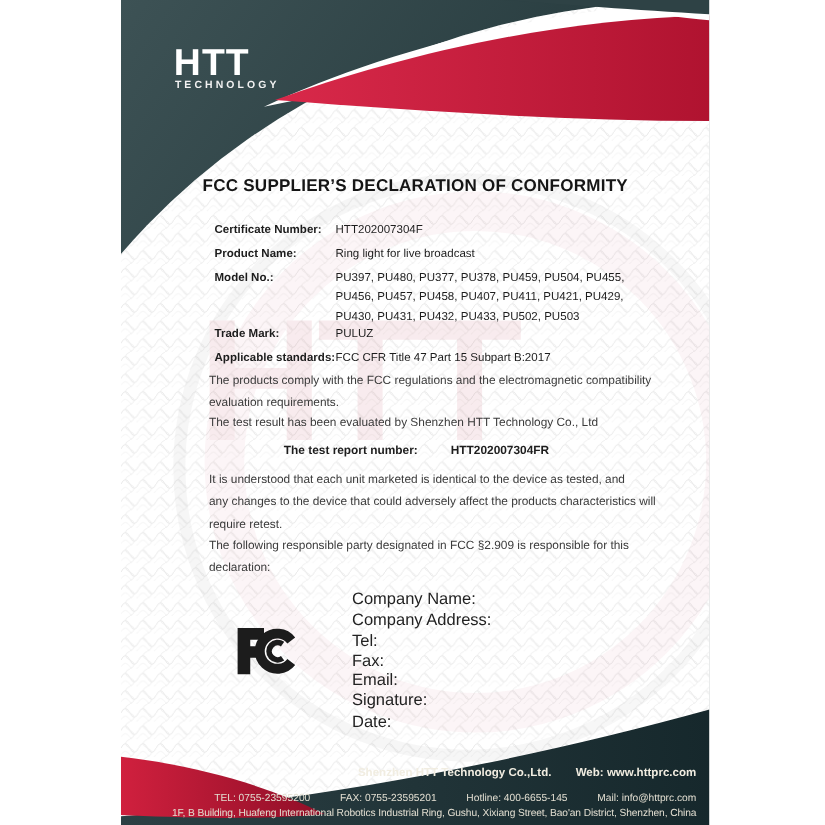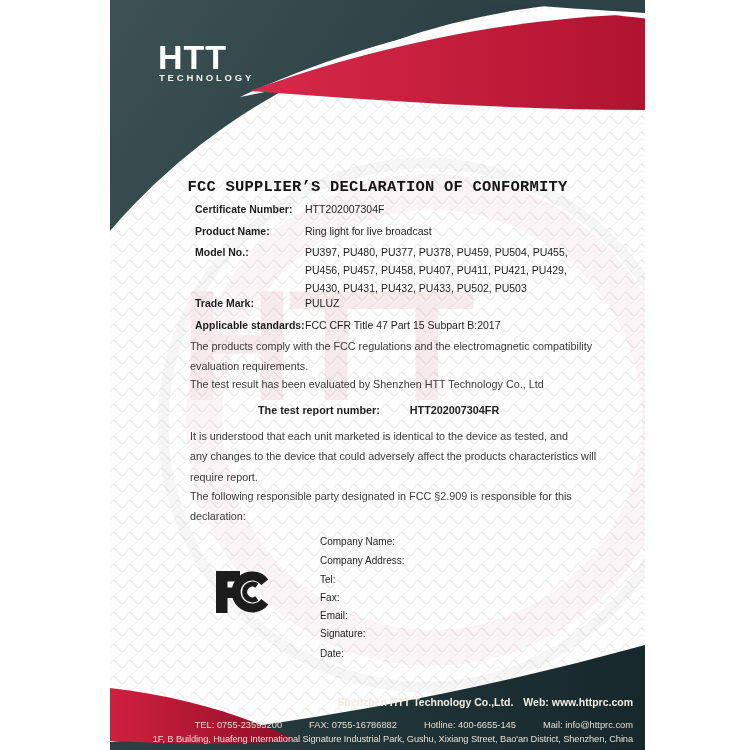--- a/index.html
+++ b/index.html
@@ -5,33 +5,33 @@
   html,body{margin:0;padding:0;background:#fff;}
   .page{position:relative;width:750px;height:750px;background:#ffffff;overflow:hidden;
         font-family:"Liberation Sans","DejaVu Sans",sans-serif;}
   .cert{position:absolute;left:110px;top:0;width:535px;height:750px;overflow:hidden;background:#fff;}
   .cert svg.bg{position:absolute;left:0;top:0;}
   .abs{position:absolute;}
   
   .brand-name{left:48px;top:40px;font-size:34px;font-weight:bold;color:#ffffff;letter-spacing:1px;line-height:1;}
   .brand-tag{left:49px;top:72px;font-size:9.5px;font-weight:bold;color:#f2f2f2;letter-spacing:2.8px;text-align:right;}
   
-  .title{left:0;right:0;top:178px;text-align:center;font-size:15.5px;font-weight:bold;color:#151515;letter-spacing:0.2px;font-family:Liberation Mono, monospace;}
+  .title{left:0;right:0;top:161px;text-align:center;font-size:15.5px;font-weight:bold;color:#151515;letter-spacing:0.2px;}
   
   .flabel{left:85px;font-size:10.5px;font-weight:bold;color:#1d1d1d;}
   .fvalue{left:195px;font-size:10.5px;font-weight:normal;color:#1d1d1d;}
   
   .stmt{left:80px;width:408px;font-size:10.8px;color:#3a3a3a;line-height:20.4px;}
   .report{left:148px;font-size:10.8px;font-weight:bold;color:#1d1d1d;}
   .report .num{margin-left:30px;}
   
-  .formlbl{left:210px;font-size:10px;color:#222222;}
+  .formlbl{left:210px;font-size:15px;color:#222222;}
   
   .foot{right:12px;display:flex;white-space:nowrap;}
-  .footA{top:696px;gap:10px;font-size:10.5px;font-weight:bold;color:#f1ede1;}
+  .footA{top:696px;gap:22px;font-size:10.5px;font-weight:bold;color:#f1ede1;}
   .footB{top:720px;gap:27px;font-size:9.3px;color:#e2ded1;}
   .footC{top:734px;font-size:9.3px;color:#e2ded1;letter-spacing:-0.1px;}
 </style>
 </head>
 <body>
 
 <div class="page">
   <div class="cert">
 
     <svg class="bg" width="535" height="750" viewBox="0 0 535 750">
@@ -111,21 +111,21 @@
       <div>The test result has been evaluated by Shenzhen HTT Technology Co., Ltd</div>
     </div>
 
     <div class="abs report" style="top:404px">
       <span>The test report number:</span><span class="num">HTT202007304FR</span>
     </div>
 
     <div class="abs stmt" style="top:426px">
       <div>It is understood that each unit marketed is identical to the device as tested, and</div>
       <div>any changes to the device that could adversely affect the products characteristics will</div>
-      <div>require report.</div>
+      <div>require retest.</div>
     </div>
 
     <div class="abs stmt" style="top:486px">
       <div>The following responsible party designated in FCC §2.909 is responsible for this</div>
       <div>declaration:</div>
     </div>
 
     <div class="abs formlbl" style="top:536px">Company Name:</div>
     <div class="abs formlbl" style="top:555px">Company Address:</div>
     <div class="abs formlbl" style="top:574px">Tel:</div>
@@ -139,22 +139,22 @@
       <path d="M 53.8,20.2 A 16,16 0 1 0 53.8,39.8" fill="none" stroke="#1c1c1c" stroke-width="9"></path>
       <path d="M 45.9,23.6 A 7.8,7.8 0 1 0 45.9,36.4" fill="none" stroke="#1c1c1c" stroke-width="5.2"></path>
     </svg>
 
     <div class="abs foot footA">
       <span>Shenzhen HTT Technology Co.,Ltd.</span>
       <span>Web: www.httprc.com</span>
     </div>
     <div class="abs foot footB">
       <span>TEL: 0755-23595200</span>
-      <span>FAX: 0755-16786882</span>
+      <span>FAX: 0755-23595201</span>
       <span>Hotline: 400-6655-145</span>
       <span>Mail: info@httprc.com</span>
     </div>
     <div class="abs foot footC">
-      <span>1F, B Building, Huafeng International Signature Industrial Park, Gushu, Xixiang Street, Bao'an District, Shenzhen, China</span>
+      <span>1F, B Building, Huafeng International Robotics Industrial Ring, Gushu, Xixiang Street, Bao'an District, Shenzhen, China</span>
     </div>
 
   </div>
 </div>
 
 </body></html>

